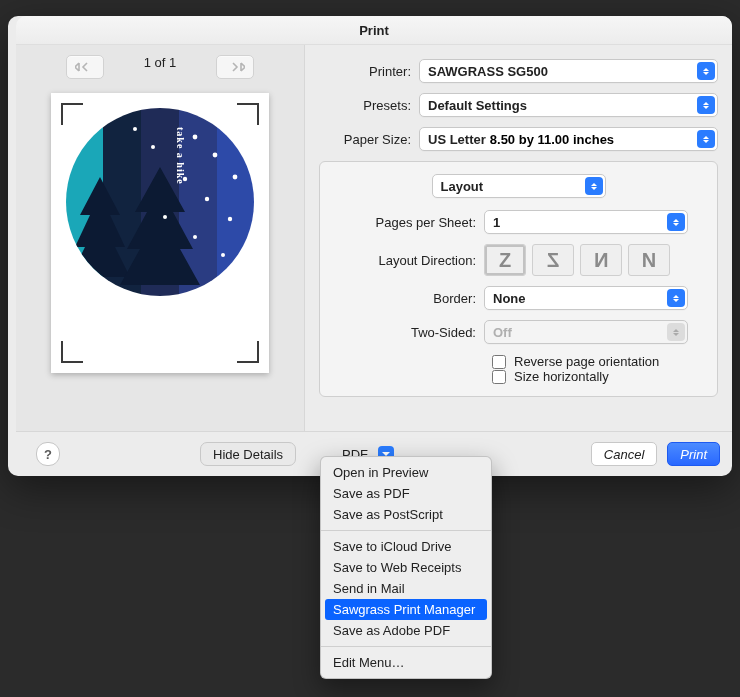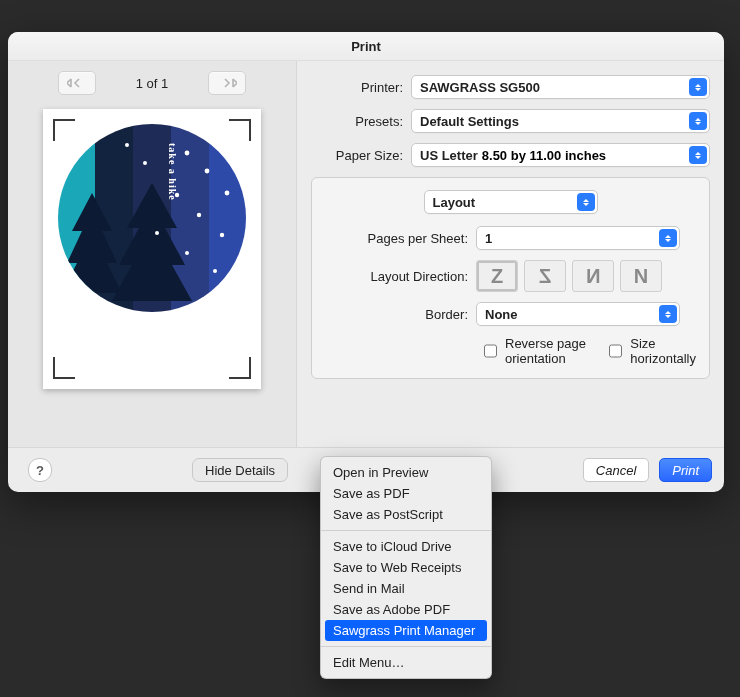--- a/index.html
+++ b/index.html
@@ -11,28 +11,28 @@
     --accent-dark:#0a5cff;
     --text:#222;
     --text-dim:#6f6f6f;
     --border:#cfcfcf;
     --divider:#d7d7d7;
     --select-arrow:#2a7cff;
     --shadow:0 12px 40px rgba(0,0,0,.45);
   }
   html,body{margin:0;padding:0;width:740px;height:697px;background:#2b2b2b;font-family:-apple-system,BlinkMacSystemFont,"Helvetica Neue",Arial,sans-serif;font-size:13px;color:var(--text);}
   .window{
-    position:absolute;left:8px;top:32px;width:716px;height:460px;
+    position:absolute;left:8px;top:16px;width:716px;height:460px;
     background:var(--bg-window);border-radius:10px;box-shadow:var(--shadow);
-    display:flex;flex-direction:column;overflow:visible;
+    display:flex;flex-direction:column;overflow:visible;padding-left:8px;
   }
   .titlebar{height:28px;display:flex;align-items:center;justify-content:center;font-weight:600;border-bottom:1px solid #dedede;border-radius:10px 10px 0 0;background:linear-gradient(#f6f6f6,#ececec);}
   .body{flex:1;display:flex;min-height:0;}
   .preview-pane{width:288px;background:var(--bg-preview-pane);border-right:1px solid var(--divider);display:flex;flex-direction:column;position:relative;}
-  .pager{display:flex;align-items:center;justify-content:center;gap:40px;padding:10px 0;}
+  .pager{display:flex;justify-content:center;gap:40px;padding:10px 0;}
   .pager-btn{width:36px;height:22px;border-radius:5px;background:#f6f6f6;border:1px solid #d2d2d2;box-shadow:0 1px 0 rgba(255,255,255,.6) inset;display:flex;align-items:center;justify-content:center;color:#b5b5b5;cursor:pointer;}
   .pager-btn svg{width:20px;height:12px;}
   .pager-count{font-size:13px;}
   .preview{flex:1;display:flex;align-items:flex-start;justify-content:center;padding:4px 0 20px;}
   .page{width:218px;height:280px;background:#fff;box-shadow:0 2px 6px rgba(0,0,0,.25);position:relative;}
   .crop{position:absolute;width:20px;height:20px;border:2px solid #3a3a3a;}
   .crop.tl{top:10px;left:10px;border-right:none;border-bottom:none;}
   .crop.tr{top:10px;right:10px;border-left:none;border-bottom:none;}
   .crop.bl{bottom:10px;left:10px;border-right:none;border-top:none;}
   .crop.br{bottom:10px;right:10px;border-left:none;border-top:none;}
@@ -52,21 +52,21 @@
   .select.disabled .caret::after{border-top-color:#aaa;}
   .panel{border:1px solid var(--border);border-radius:6px;background:var(--bg-panel);padding:12px;display:flex;flex-direction:column;gap:10px;}
   .panel .row label.k{width:144px;}
   .panel-head{display:flex;justify-content:center;margin-bottom:2px;}
   .panel-head .select{flex:0 0 140px;}
   .layout-dir{display:flex;gap:6px;}
   .ldir{width:40px;height:30px;border:1px solid #cfcfcf;border-radius:3px;background:#efefef;display:flex;align-items:center;justify-content:center;color:#8a8a8a;font-size:20px;font-weight:600;cursor:pointer;}
   .ldir.sel{box-shadow:0 0 0 2px rgba(60,60,60,.25) inset;}
   .chk{display:flex;align-items:center;gap:8px;}
   .chk input{width:14px;height:14px;margin:0;}
-  .chk-wrap{margin-left:160px;display:flex;flex-direction:row;gap:8px;}
+  .chk-wrap{margin-left:160px;display:flex;flex-direction:column;}
   .footer{height:44px;border-top:1px solid var(--divider);display:flex;align-items:center;padding:0 12px;position:relative;}
   .footer-left{flex:0 0 288px;display:flex;align-items:center;gap:140px;padding-left:8px;}
   .footer-right{flex:1;display:flex;align-items:center;justify-content:space-between;padding-left:18px;}
   .help{width:22px;height:22px;border-radius:11px;border:1px solid #c6c6c6;background:#fff;display:flex;align-items:center;justify-content:center;font-weight:700;color:#5a5a5a;cursor:pointer;}
   .btn{height:22px;border-radius:5px;border:1px solid #c8c8c8;background:#fff;padding:0 12px;font-size:13px;display:flex;align-items:center;cursor:pointer;}
   .btn.gray{background:#e9e9e9;border-radius:7px;}
   .btn.primary{background:linear-gradient(#4b8bff,#2968ff);border-color:#1d5af0;color:#fff;font-weight:500;}
   .pdf{display:flex;align-items:center;gap:10px;cursor:pointer;}
   .pdf .mini-caret{width:16px;height:16px;border-radius:4px;background:var(--select-arrow);position:relative;}
   .pdf .mini-caret::after{content:"";position:absolute;left:4px;top:6px;width:0;height:0;border-left:4px solid transparent;border-right:4px solid transparent;border-top:4px solid #fff;}
@@ -199,20 +199,27 @@
             <div class="ldir">N</div>
           </div>
         </div>
         <div class="row">
           <label class="k">Border:</label>
           <div class="select" style="flex:0 0 170px">
             <span>None</span>
             <span class="caret"></span>
           </div>
         </div>
+        <div class="row">
+          <label class="k">Two-Sided:</label>
+          <div class="select disabled" style="flex:0 0 170px">
+            <span>Off</span>
+            <span class="caret"></span>
+          </div>
+        </div>
         <div class="chk-wrap">
           <label class="chk">
             <input type="checkbox" style="">
             <span>Reverse page orientation</span>
           </label>
           <label class="chk">
             <input type="checkbox" style="">
             <span>Size horizontally</span>
           </label>
         </div>
@@ -239,17 +246,17 @@
 </div>
 
 <div class="menu">
   <div class="mi">Open in Preview</div>
   <div class="mi">Save as PDF</div>
   <div class="mi">Save as PostScript</div>
   <hr>
   <div class="mi">Save to iCloud Drive</div>
   <div class="mi">Save to Web Receipts</div>
   <div class="mi">Send in Mail</div>
+  <div class="mi sel">Sawgrass Print Manager</div>
   <div class="mi">Save as Adobe PDF</div>
-  <div class="mi sel">Sawgrass Print Manager</div>
   <hr>
   <div class="mi">Edit Menu…</div>
 </div>
 
 </body></html>

